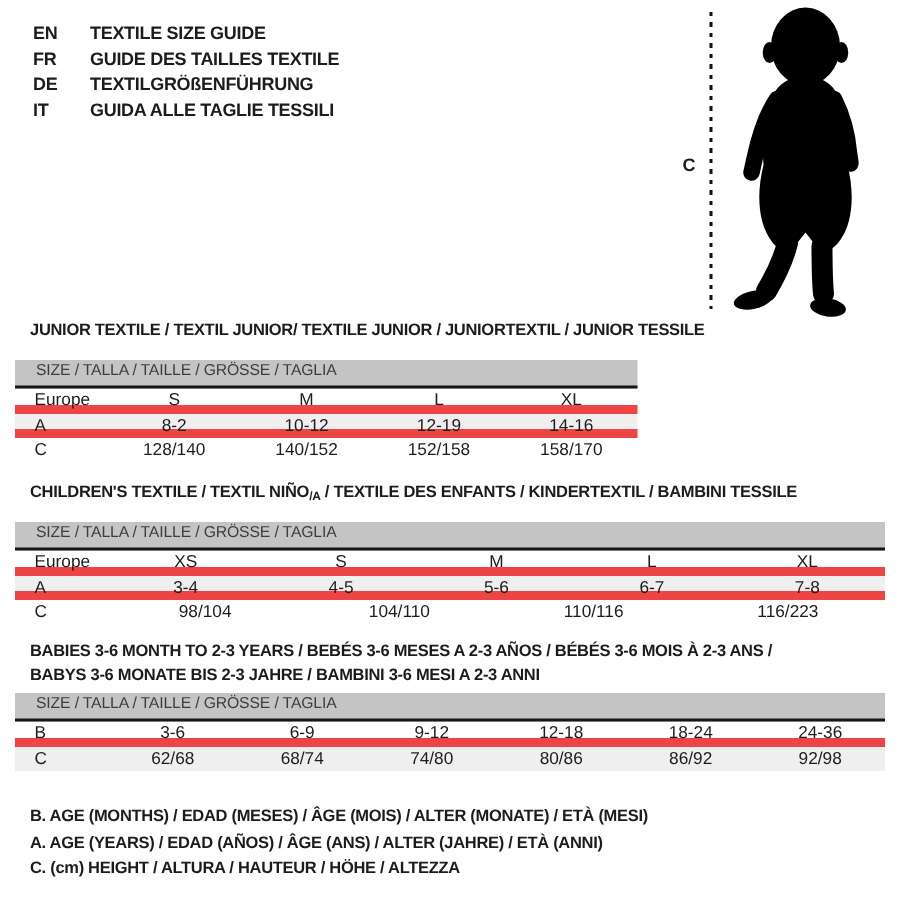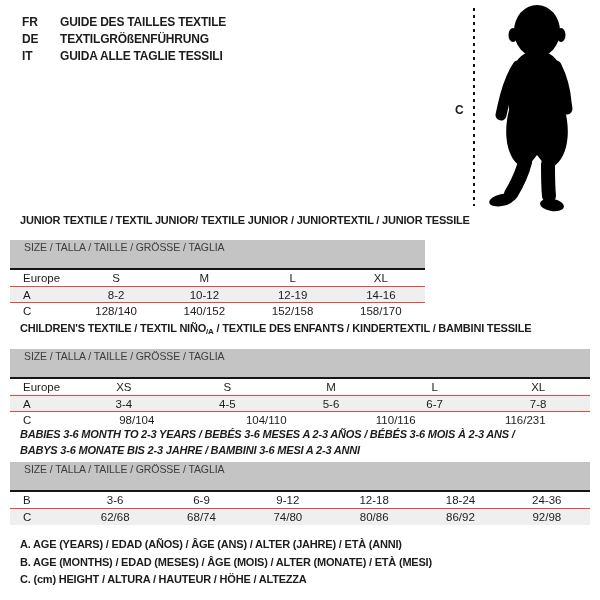--- a/index.html
+++ b/index.html
@@ -23,40 +23,44 @@
   }
   .c-label{position:absolute;left:455px;top:103px;font-weight:700;font-size:12px;}
 
   
   .size-table{position:absolute;left:10px;}
   .st1{top:214px;width:415px;}
   .st2{top:322px;width:580px;}
   .st3{top:426px;width:580px;}
   .t-title{font-weight:700;font-size:11px;line-height:13px;padding-left:10px;margin:0 0 13px 0;letter-spacing:-0.2px;white-space:nowrap;}
   .st2 .t-title{margin-bottom:11px;}
-  .t-title2{font-weight:700;font-size:11px;line-height:16px;padding-left:10px;margin:0 0 4px 0;letter-spacing:-0.2px;white-space:nowrap;font-style:italic;}
+  .t-title2{font-weight:700;font-size:11px;line-height:16px;padding-left:10px;margin:0 0 4px 0;letter-spacing:-0.2px;white-space:nowrap;}
   .sub{font-size:8px;vertical-align:-2px;}
   .size-bar{
-    height:30px;line-height:15px;background:#c4c4c4;border-bottom:2px solid #161616;
+    height:19px;line-height:15px;background:#c4c4c4;border-bottom:2px solid #161616;
     font-size:10.5px;color:#3d3d3d;padding-left:14px;box-sizing:border-box;letter-spacing:-0.1px;
   }
-  .trow{display:flex;height:16.5px;line-height:16px;font-size:11.5px;border-bottom:1px solid #ef4444;box-sizing:border-box;}
+  .trow{display:flex;height:16.5px;line-height:16px;font-size:11.5px;border-bottom:6px solid #ef4444;box-sizing:border-box;}
   .trow:last-child{border-bottom:none;}
   .trow.shaded{background:#efefef;}
   .rlabel{width:62px;padding-left:13px;box-sizing:border-box;flex:none;}
   .cell{flex:1;text-align:center;}
 
   
   .footnotes{position:absolute;top:536px;left:20px;}
   .footnote{height:17.5px;line-height:17.5px;font-weight:700;font-size:11px;letter-spacing:-0.2px;}
 </style>
 </head>
 <body>
 
 <div class="header-block">
+    <div class="lang-row">
+      <span class="lang-code">EN</span>
+      <span>TEXTILE SIZE GUIDE</span>
+    </div>
     <div class="lang-row">
       <span class="lang-code">FR</span>
       <span>GUIDE DES TAILLES TEXTILE</span>
     </div>
     <div class="lang-row">
       <span class="lang-code">DE</span>
       <span>TEXTILGRÖßENFÜHRUNG</span>
     </div>
     <div class="lang-row">
       <span class="lang-code">IT</span>
@@ -127,21 +131,21 @@
         <span class="cell">4-5</span>
         <span class="cell">5-6</span>
         <span class="cell">6-7</span>
         <span class="cell">7-8</span>
       </div>
       <div class="trow">
         <span class="rlabel">C</span>
         <span class="cell">98/104</span>
         <span class="cell">104/110</span>
         <span class="cell">110/116</span>
-        <span class="cell">116/231</span>
+        <span class="cell">116/223</span>
       </div>
     </div>
 </section>
 
 <section class="size-table st3">
   <h2 class="t-title2">
     <div>BABIES 3-6 MONTH TO 2-3 YEARS / BEBÉS 3-6 MESES A 2-3 AÑOS / BÉBÉS 3-6 MOIS À 2-3 ANS /</div>
     <div>BABYS 3-6 MONATE BIS 2-3 JAHRE / BAMBINI 3-6 MESI A 2-3 ANNI</div>
   </h2>
   <div class="size-bar">SIZE / TALLA / TAILLE / GRÖSSE / TAGLIA</div>
@@ -161,16 +165,16 @@
         <span class="cell">68/74</span>
         <span class="cell">74/80</span>
         <span class="cell">80/86</span>
         <span class="cell">86/92</span>
         <span class="cell">92/98</span>
       </div>
     </div>
 </section>
 
 <div class="footnotes">
+    <div class="footnote">B. AGE (MONTHS) / EDAD (MESES) / ÂGE (MOIS) / ALTER (MONATE) / ETÀ (MESI)</div>
     <div class="footnote">A. AGE (YEARS) / EDAD (AÑOS) / ÂGE (ANS) / ALTER (JAHRE) / ETÀ (ANNI)</div>
-    <div class="footnote">B. AGE (MONTHS) / EDAD (MESES) / ÂGE (MOIS) / ALTER (MONATE) / ETÀ (MESI)</div>
     <div class="footnote">C. (cm) HEIGHT / ALTURA / HAUTEUR / HÖHE / ALTEZZA</div>
   </div>
 
 </body></html>

